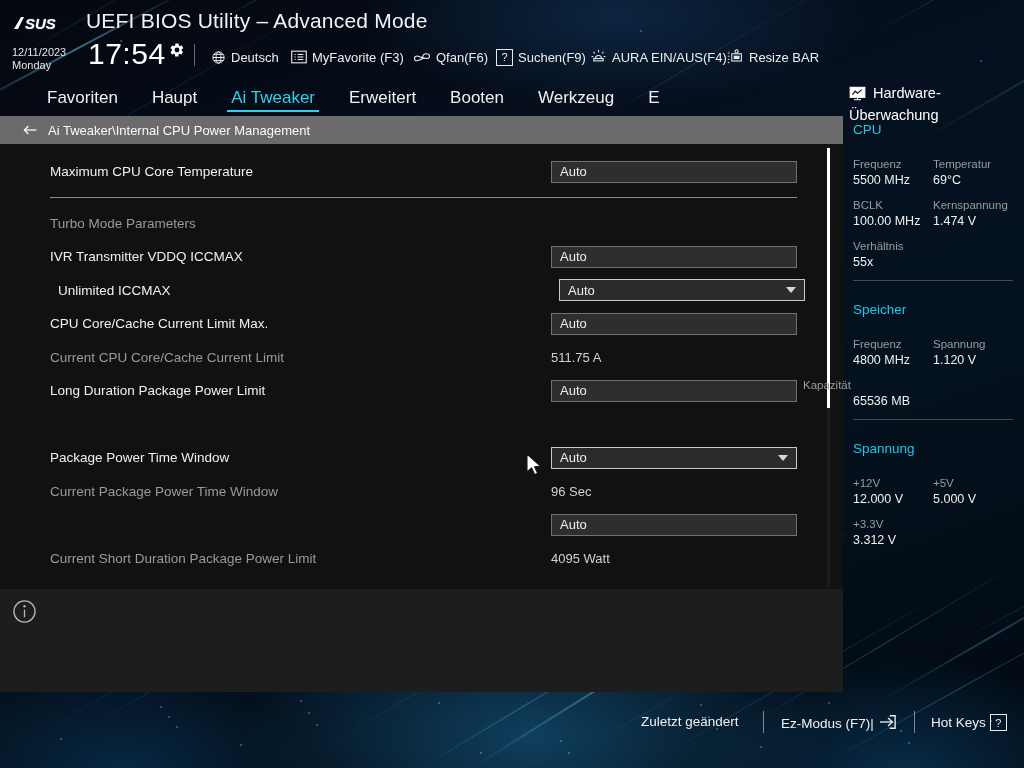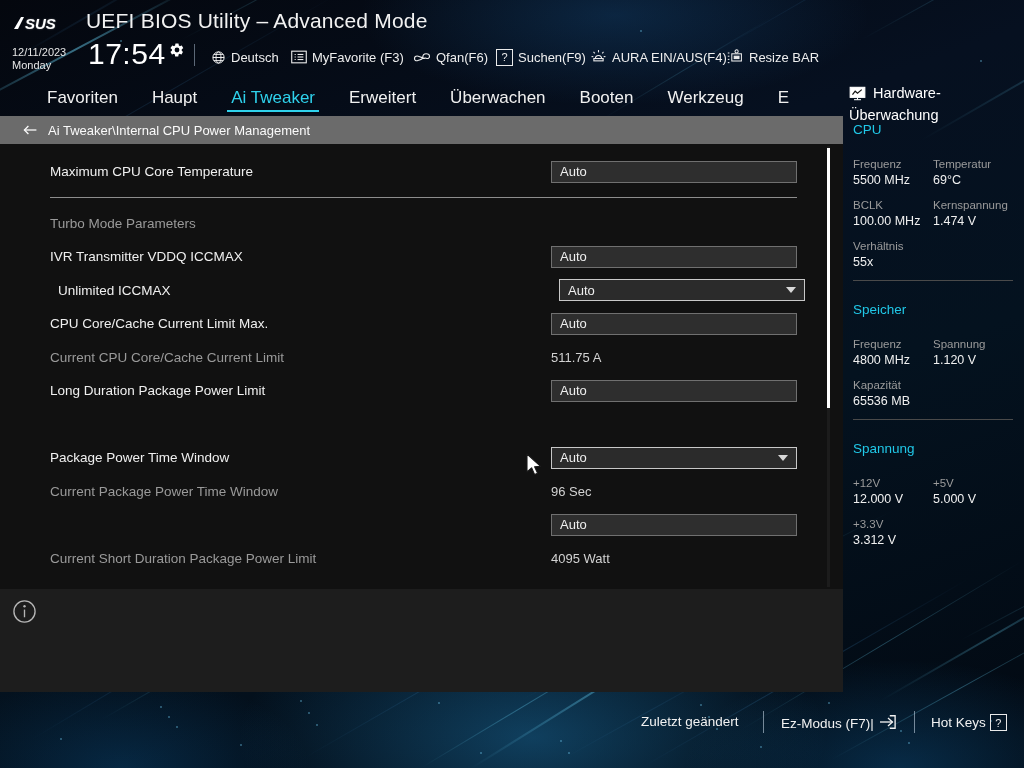--- a/index.html
+++ b/index.html
@@ -330,23 +330,20 @@
       <div class="tab">
         <span>Haupt</span>
       </div>
       <div class="tab active">
         <span>Ai Tweaker</span>
       </div>
       <div class="tab">
         <span>Erweitert</span>
       </div>
       <div class="tab">
-        <span>Überwachen</span>
-      </div>
-      <div class="tab">
         <span>Booten</span>
       </div>
       <div class="tab">
         <span>Werkzeug</span>
       </div>
       <div class="tab">
         <span>E</span>
       </div>
     </div>
 
@@ -461,21 +458,21 @@
       <div class="hwm-k" style="left: 933px; top: 199px;">Kernspannung</div>
       <div class="hwm-v" style="left: 933px; top: 214px;">1.474 V</div>
       <div class="hwm-k" style="left: 853px; top: 240px;">Verhältnis</div>
       <div class="hwm-v" style="left: 853px; top: 255px;">55x</div>
       <div class="hwm-div" style="top: 280px;"></div>
       <div class="hwm-sec" style="left: 853px; top: 302px; position: absolute;">Speicher</div>
       <div class="hwm-k" style="left: 853px; top: 338px;">Frequenz</div>
       <div class="hwm-v" style="left: 853px; top: 353px;">4800 MHz</div>
       <div class="hwm-k" style="left: 933px; top: 338px;">Spannung</div>
       <div class="hwm-v" style="left: 933px; top: 353px;">1.120 V</div>
-      <div class="hwm-k" style="left: 853px; top: 379px;">Kapazität</div>
+      <div class="hwm-k" style="left: 803px; top: 379px;">Kapazität</div>
       <div class="hwm-v" style="left: 853px; top: 394px;">65536 MB</div>
       <div class="hwm-div" style="top: 419px;"></div>
       <div class="hwm-sec" style="left: 853px; top: 441px; position: absolute;">Spannung</div>
       <div class="hwm-k" style="left: 853px; top: 477px;">+12V</div>
       <div class="hwm-v" style="left: 853px; top: 492px;">12.000 V</div>
       <div class="hwm-k" style="left: 933px; top: 477px;">+5V</div>
       <div class="hwm-v" style="left: 933px; top: 492px;">5.000 V</div>
       <div class="hwm-k" style="left: 853px; top: 518px;">+3.3V</div>
       <div class="hwm-v" style="left: 853px; top: 533px;">3.312 V</div>
     </div>

